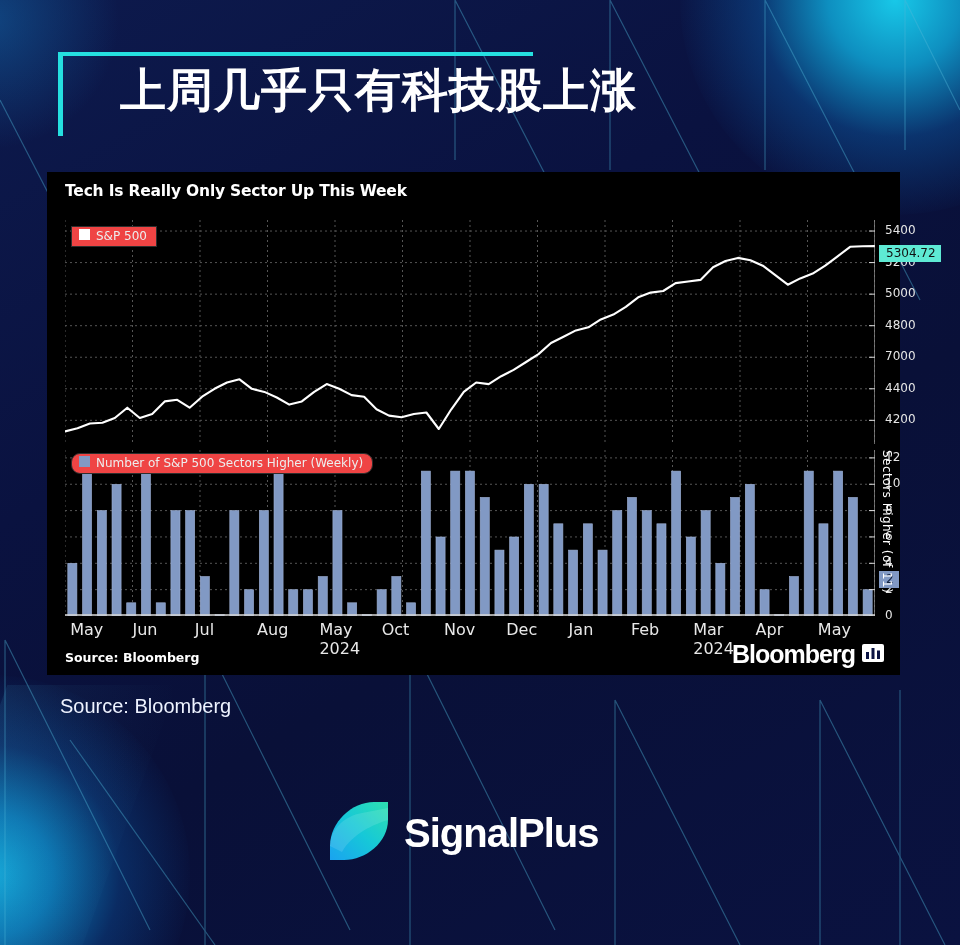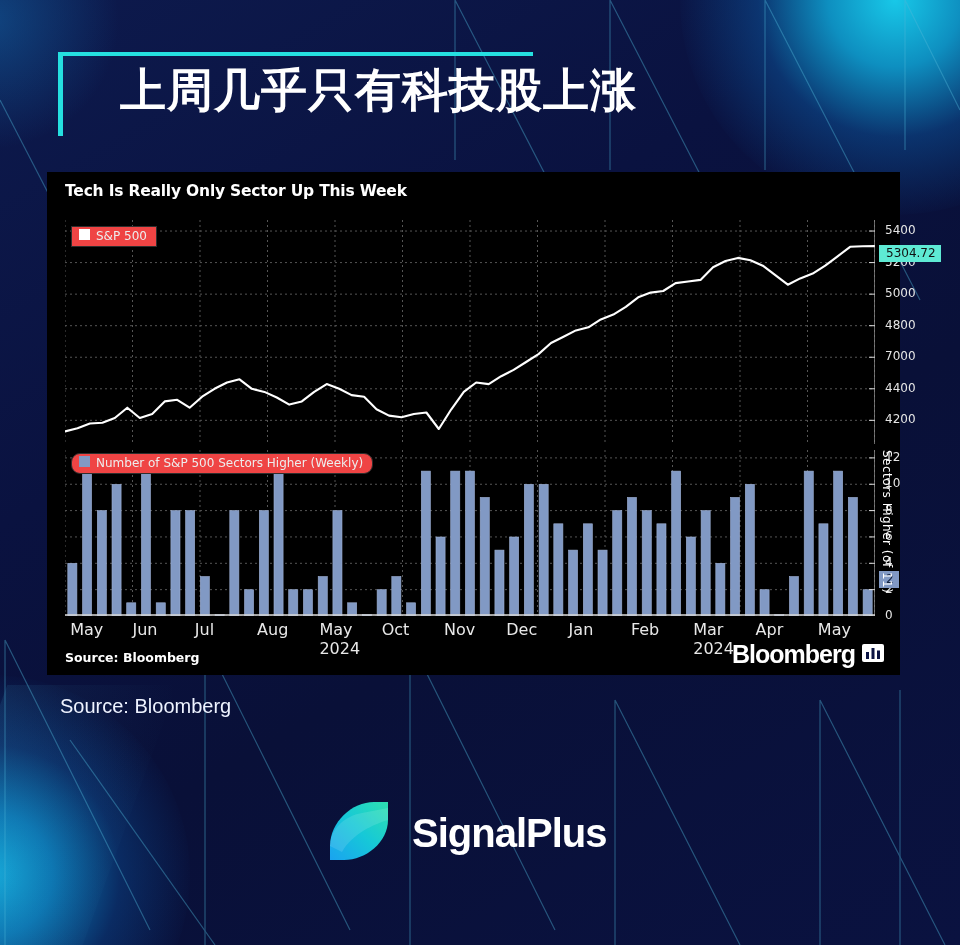--- a/index.html
+++ b/index.html
@@ -73,21 +73,21 @@
     font-size:12.5px;font-weight:bold;}
   .bb-logo{position:absolute;right:16px;bottom:6px;display:flex;align-items:center;gap:7px;}
   .bb-word{color:#ffffff;font-size:25px;font-weight:bold;letter-spacing:-1px;
     font-family:"Liberation Sans",sans-serif;margin-left:28px;}
 
   
   .src-out{position:absolute;left:60px;top:695px;color:#eef3ff;font-size:20px;
     font-family:"Liberation Sans",sans-serif;}
 
   
-  .sp{position:absolute;left:322px;top:800px;display:flex;align-items:center;gap:18px;}
+  .sp{position:absolute;left:322px;top:800px;display:flex;align-items:center;gap:10px;}
   .sp-word{color:#ffffff;font-size:40px;font-weight:bold;letter-spacing:-1px;
     font-family:"Liberation Sans",sans-serif;}
 </style>
 </head>
 <body>
 
 <div id="page">
 
   <div class="bg-base"></div>
   <div class="glow glow-tr"></div>

